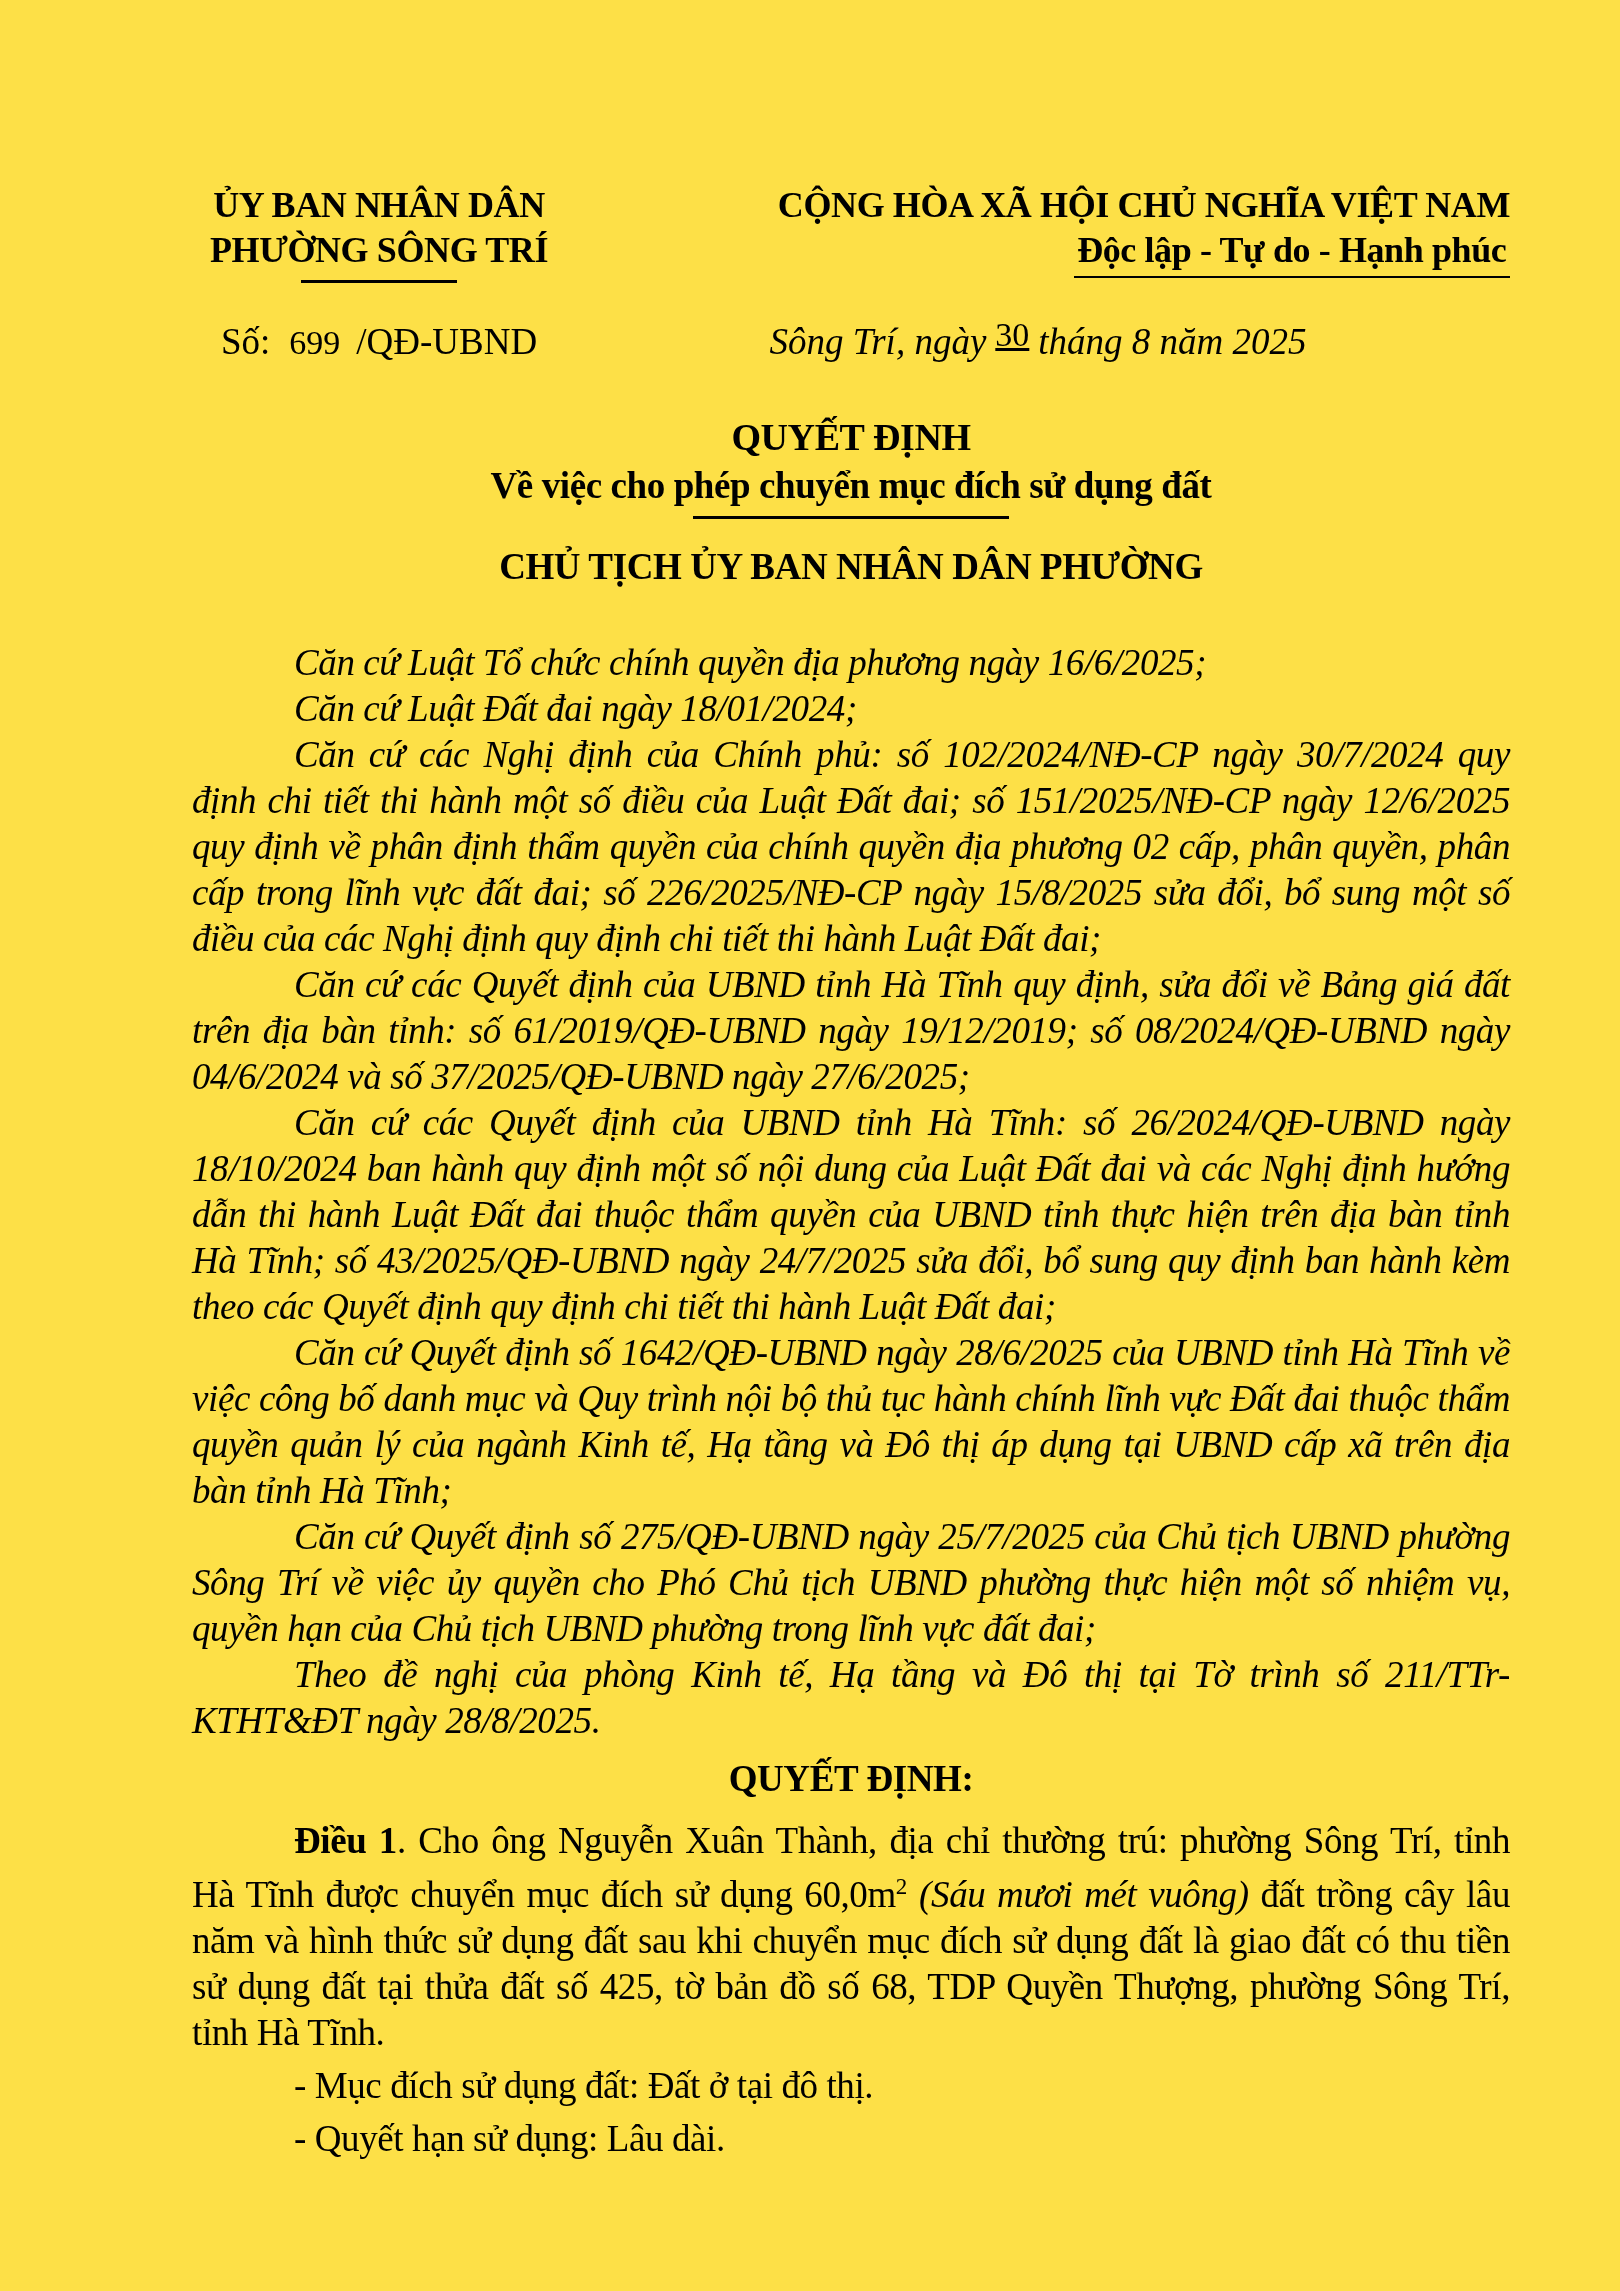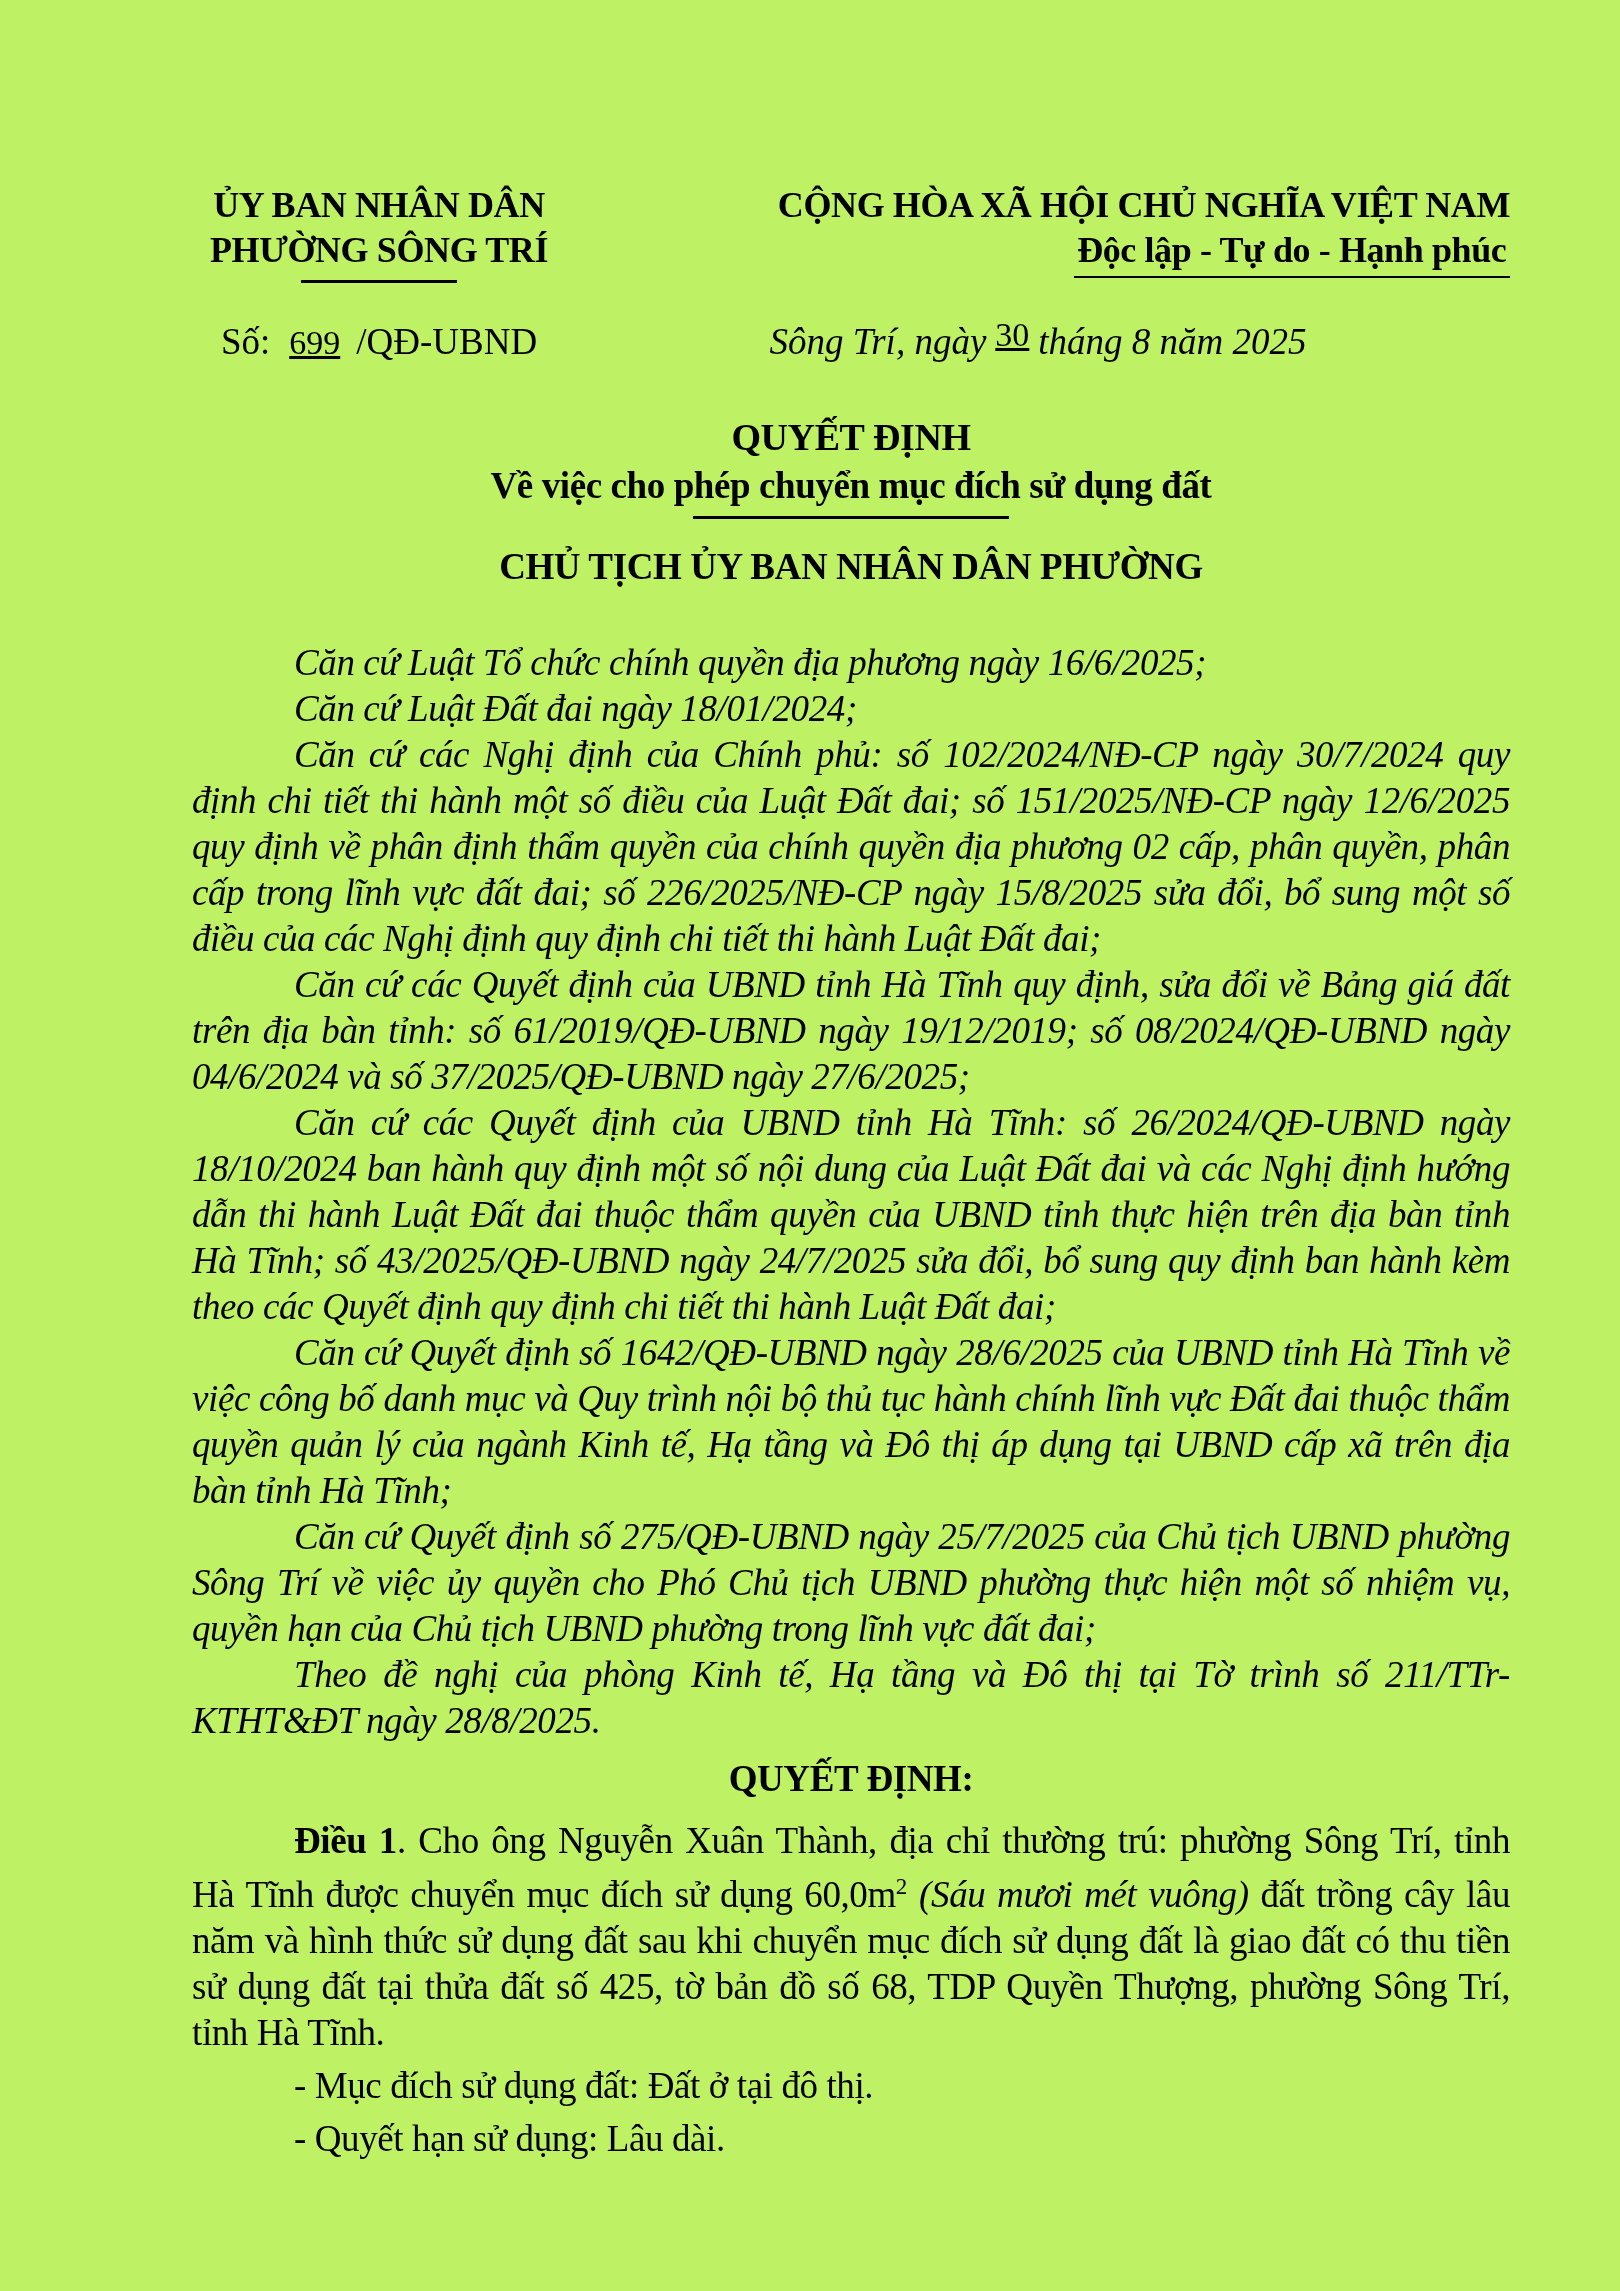--- a/index.html
+++ b/index.html
@@ -1,32 +1,32 @@
 <!DOCTYPE html>
 <html lang="vi" style="font-size:14.3px"><head>
 <meta charset="utf-8">
 <style>
   html,body{margin:0;padding:0;background:#e8e8e8;}
   .page{
-    width:1620px;height:2291px;background:#bef264;color:#000;
+    width:1620px;height:2291px;background:#fde047;color:#000;
     font-family:"Liberation Serif","DejaVu Serif",serif;
     box-sizing:border-box;padding:183px 110px 0 192px;
     margin:0 auto;position:relative;overflow:hidden;
   }
   .header-row{display:flex;align-items:flex-start;}
   .col-left{width:374px;text-align:center;flex:0 0 auto;}
   .col-right{flex:1;text-align:right;}
   .org-line{font-weight:bold;font-size:36px;line-height:45px;letter-spacing:-0.4px;white-space:nowrap;}
   .left-rule{width:156px;height:2.7px;background:#000;margin:7.1px auto 0;}
   .motto{display:inline-block;font-weight:bold;font-size:36px;line-height:45px;letter-spacing:-0.4px;
          border-bottom:2.7px solid #000;padding:0 3.6px 2.7px;white-space:nowrap;}
   .meta-row{display:flex;margin-top:37px;align-items:baseline;}
   .meta-left{width:374px;text-align:center;font-size:37px;white-space:nowrap;}
   .meta-right{flex:1;text-align:center;font-style:italic;font-size:37px;white-space:nowrap;}
-  .fill-number{font-size:34px;margin:0 16px 0 19px;text-decoration:underline;}
+  .fill-number{font-size:34px;margin:0 16px 0 19px;}
   .fill-day{font-style:normal;font-size:34px;position:relative;top:-8px;margin:0 9px;text-decoration:underline;}
   .title-block{margin-top:50px;text-align:center;}
   .doc-heading{font-weight:bold;font-size:38px;line-height:48px;letter-spacing:-0.4px;}
   .doc-subject{font-weight:bold;font-size:37px;line-height:50px;letter-spacing:-0.4px;}
   .title-rule{width:316px;height:2.7px;background:#000;margin:5.3px auto 0;}
   .issuer{margin-top:25px;text-align:center;font-weight:bold;font-size:37px;line-height:46px;letter-spacing:-0.4px;}
   #document-body{margin-top:50px;}
   .para{margin:0;font-size:37px;line-height:46px;text-align:justify;text-indent:102px;letter-spacing:-0.4px;}
   .para.center{text-align:center;text-indent:0;margin:12.5px 0 16px;}
   .para.item{text-align:left;margin-top:7.1px;}

